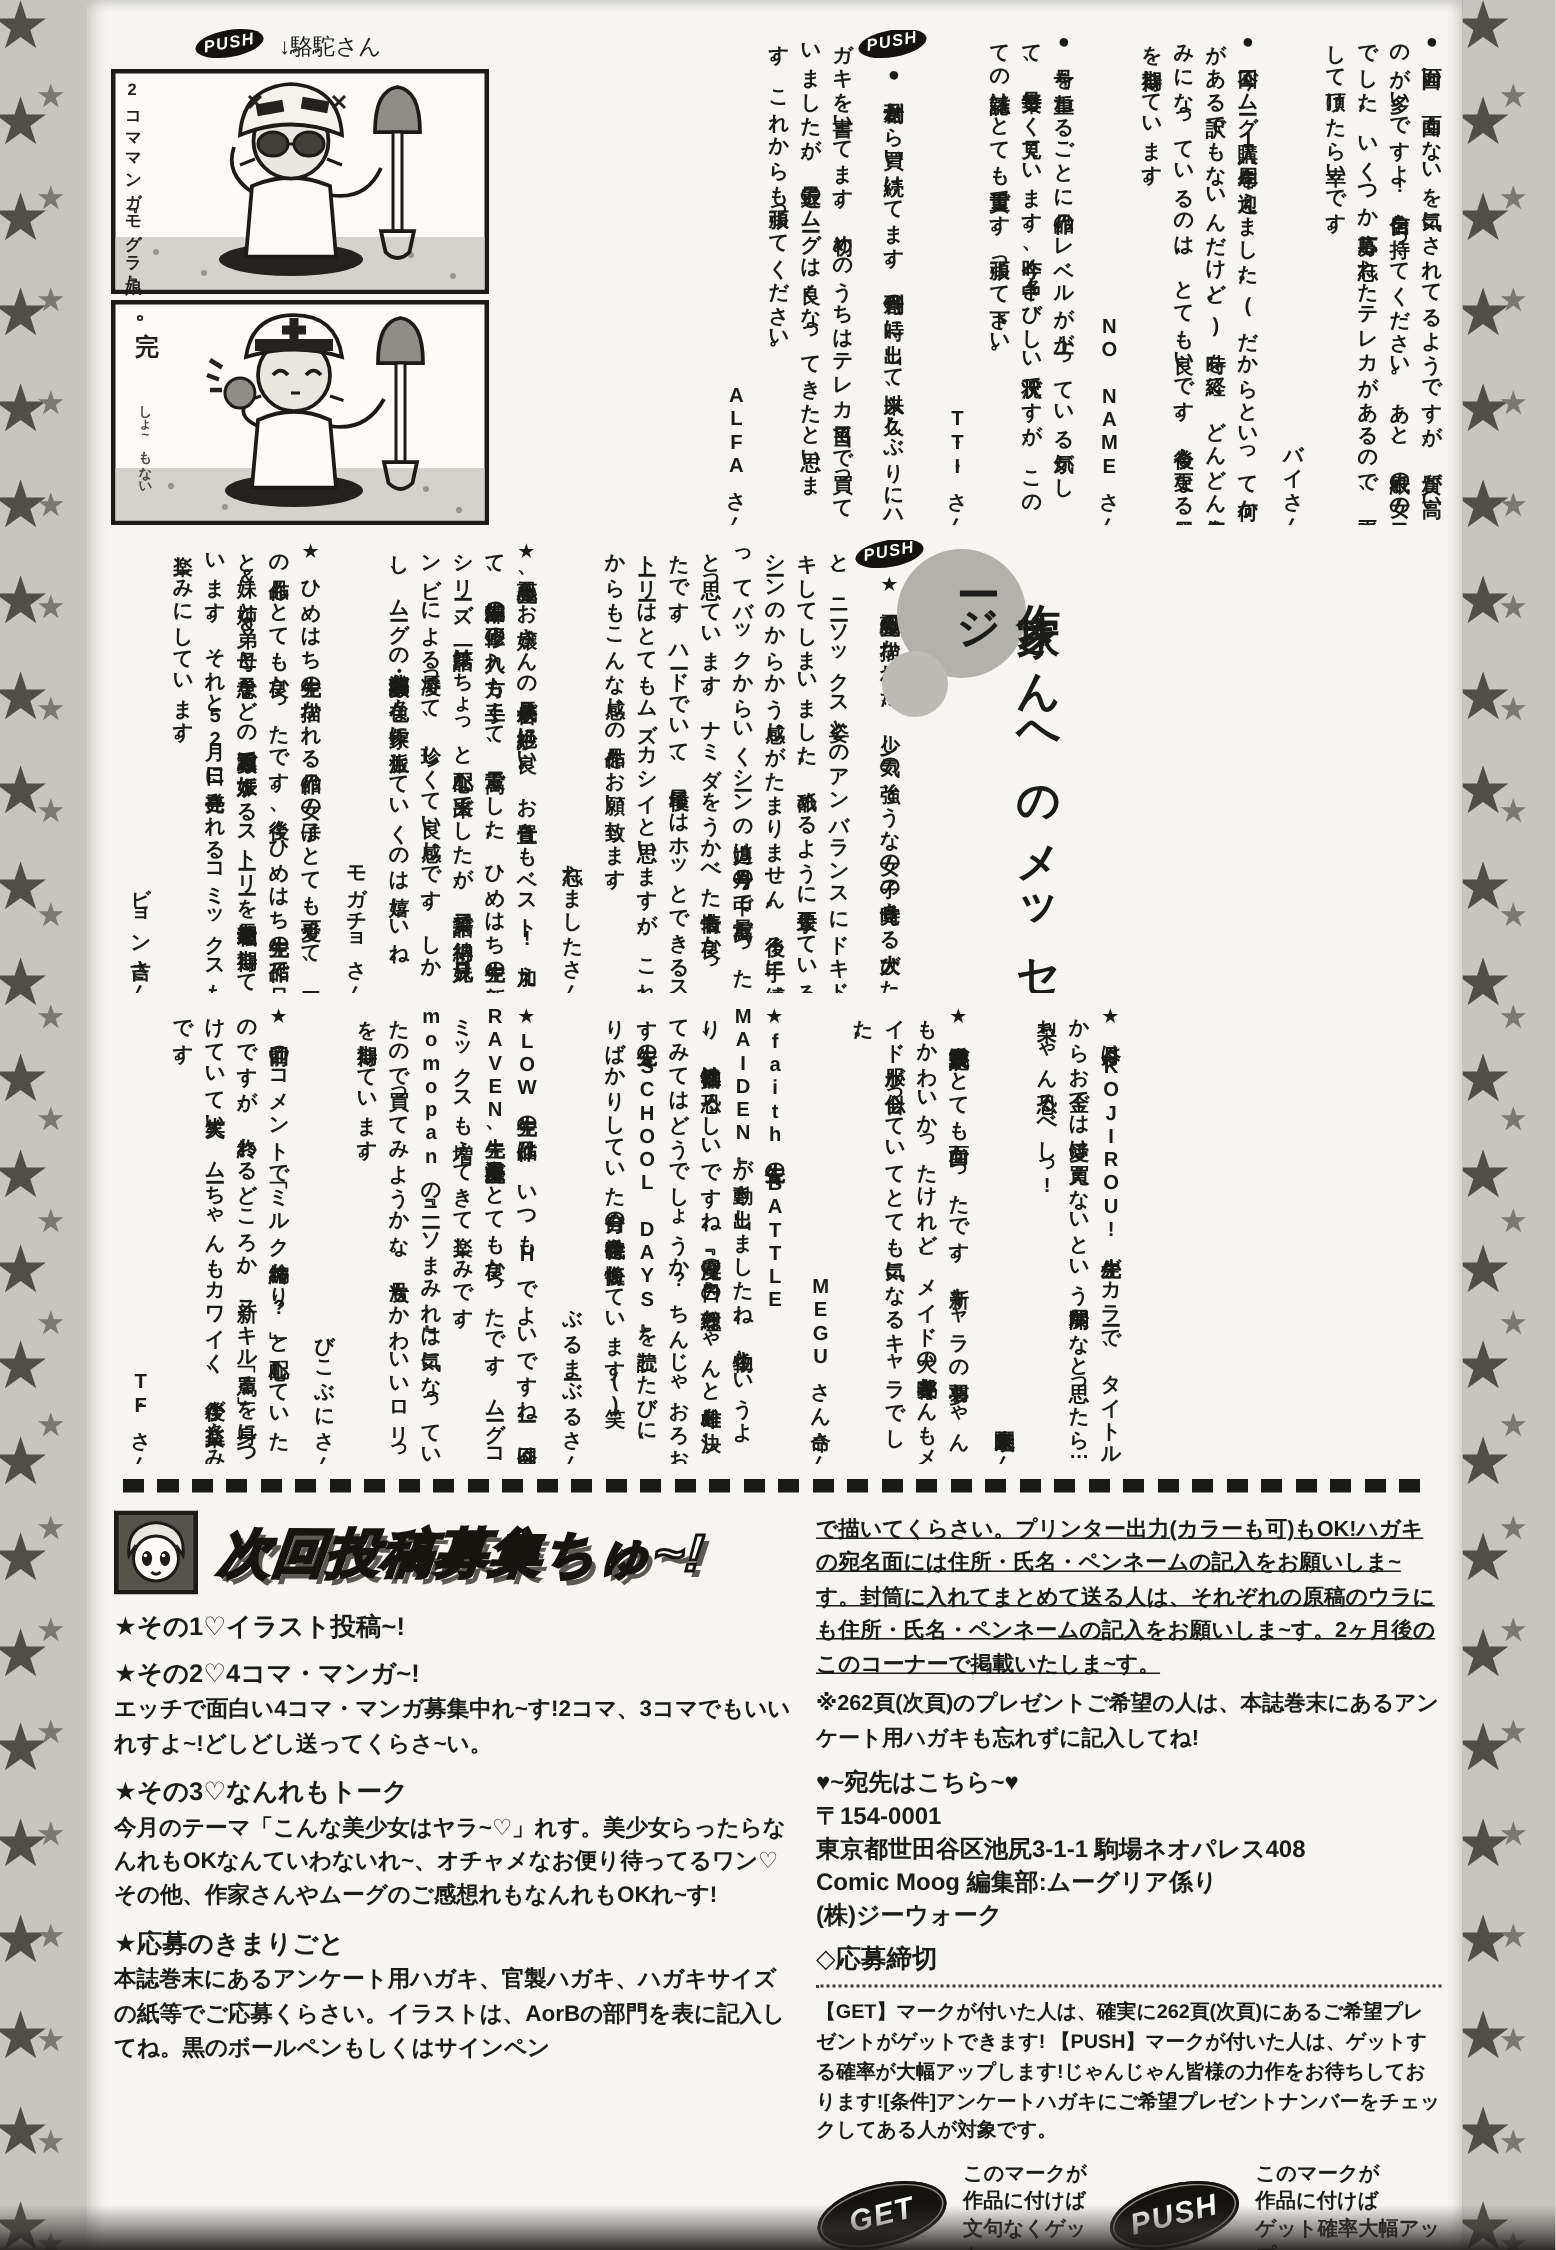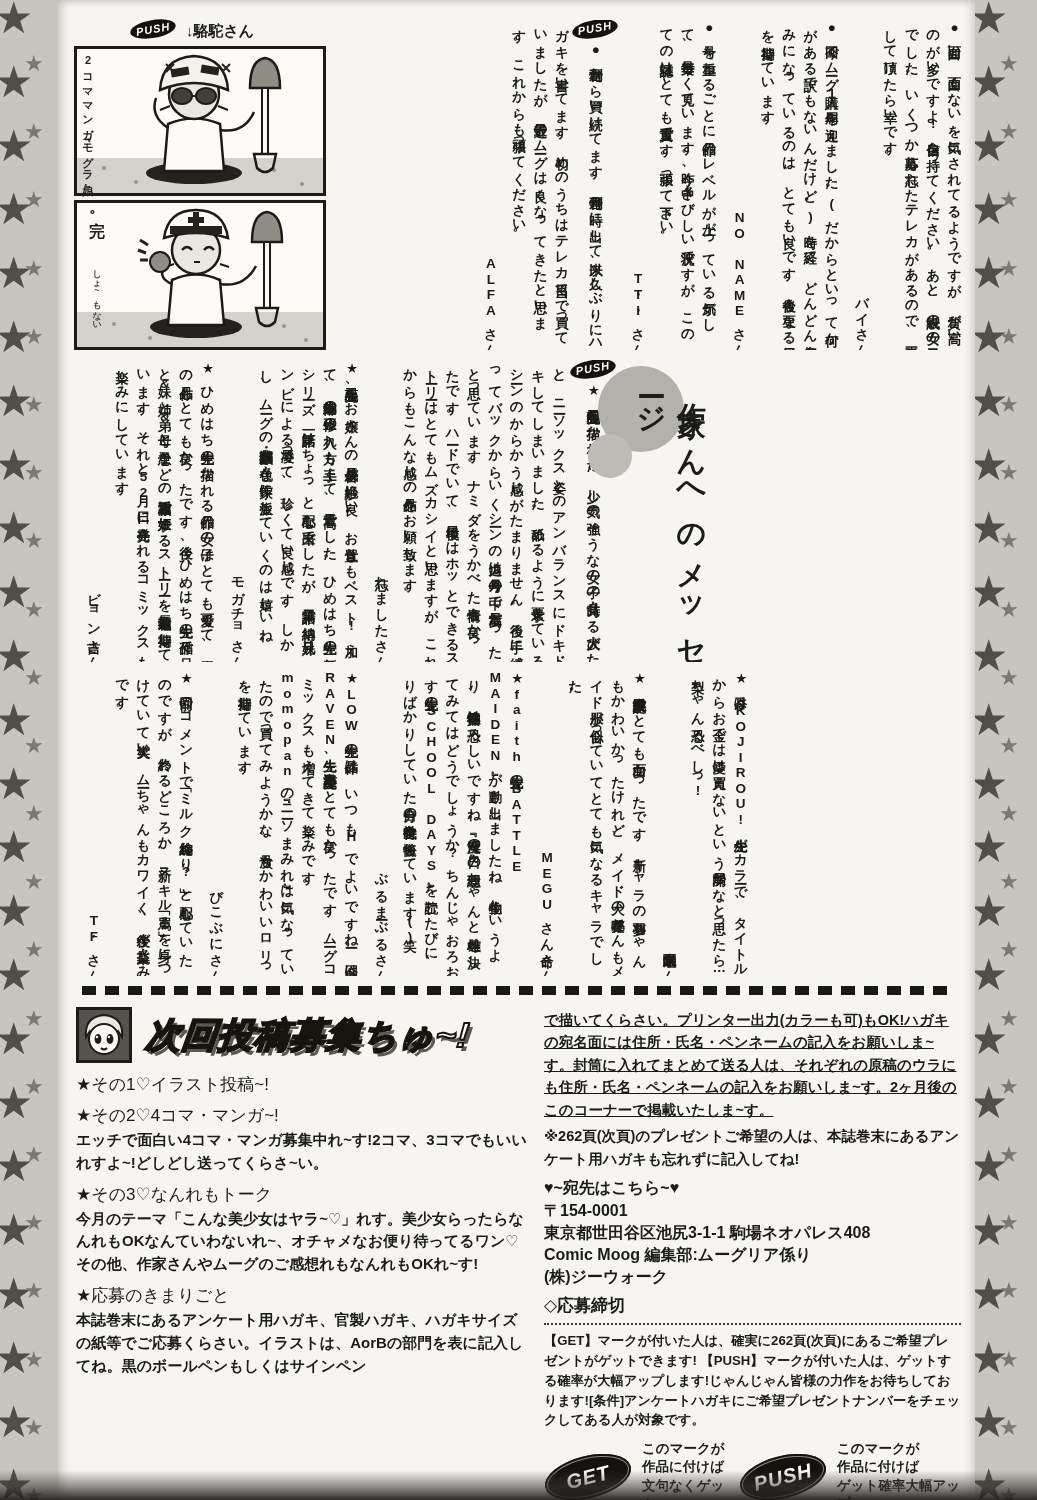--- a/index.html
+++ b/index.html
@@ -64,21 +64,21 @@
   .push-badge {
     display:inline-flex; align-items:center; justify-content:center;
     background:#14120e; color:#fff; font-style:italic; font-weight:800;
     border-radius:50%; transform:rotate(-10deg);
     writing-mode:horizontal-tb; text-orientation:mixed; letter-spacing:1px;
   }
   .push-badge.small { width:46px; height:18px; font-size:11px; margin-bottom:4px; }
   
   .comic { width:252px; margin-right:14px; flex:none; }
   .comic-head { display:flex; align-items:center; gap:10px; padding:0 0 4px 56px; }
-  .comic-label { font-size:15px; font-weight:700; }
+  .comic-label { font-size:15px; font-weight:400; }
   .panel { position:relative; margin-bottom:4px; }
   .panel svg { display:block; }
   .panel-cap {
     position:absolute; writing-mode:vertical-rl; text-orientation:upright;
     font-weight:700; color:#23211e;
   }
   .cap-title { top:8px; left:6px; font-size:11px; letter-spacing:1px; }
   .cap-end { top:8px; left:12px; font-size:16px; }
   .cap-sub { top:64px; left:16px; font-size:9px; color:#4a4843; }
   
@@ -92,21 +92,21 @@
   .col-right { flex:1; }
   .title-row { display:flex; align-items:center; gap:14px; margin-bottom:10px; }
   .mascot { width:56px; height:56px; flex:none; display:block; }
   .call-title {
     margin:0; font-size:35px; font-weight:800; font-style:italic;
     letter-spacing:1px; color:#ffffff; white-space:nowrap;
     -webkit-text-stroke:2px #16140f;
     text-shadow:4px 4px 0 #5b5953, 1px 1px 0 #16140f;
     transform:skewX(-6deg);
   }
-  .sub-h { margin:8px 0 2px; font-size:17px; font-weight:400; }
+  .sub-h { margin:8px 0 2px; font-size:17px; font-weight:700; }
   .sub-b { margin:0; font-size:15px; font-weight:700; line-height:1.52; white-space:pre-line; }
   .col-right p { font-weight:700; }
   .r-intro { margin:2px 0 0; font-size:14.5px; line-height:1.55;text-decoration:underline; }
   .r-note  { margin:4px 0 0; font-size:14.5px; line-height:1.55; }
   .r-addr-h { margin:8px 0 2px; font-size:16px; }
   .r-line { margin:1px 0; font-size:16px; }
   .r-dl-label { margin:6px 0 0; font-size:17px; font-weight:800; }
   .r-dl { margin:2px 0 6px; font-size:18px; font-weight:800; letter-spacing:1px; }
   .dotline { border-top:2px dotted #3b3a36; margin:6px 0 6px; }
   .r-prize { margin:0; font-size:13.2px; line-height:1.5; }

